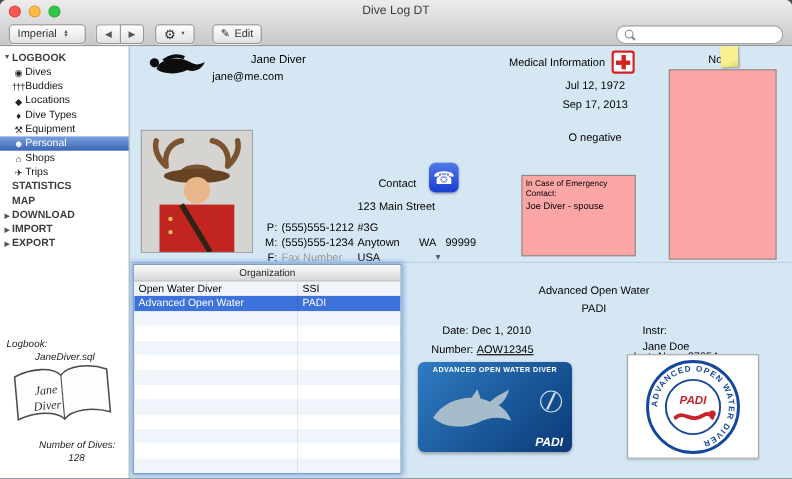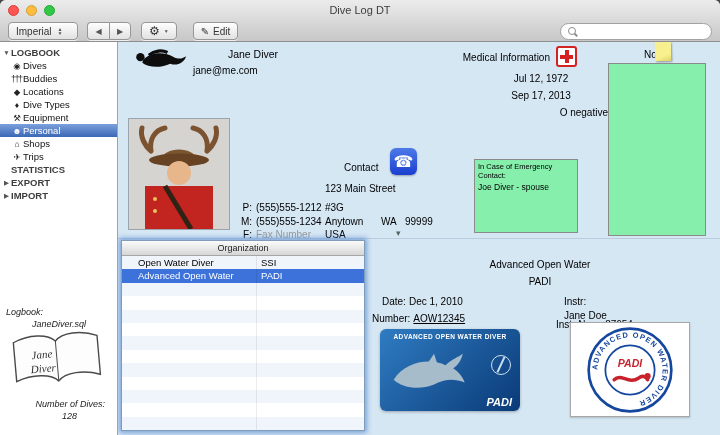--- a/index.html
+++ b/index.html
@@ -70,43 +70,43 @@
   .med-ic::after  { left:2px; top:6.5px; width:13px; height:4px; }
 
   .sticky { width:16px; height:19px; background:linear-gradient(160deg,#f8f08e 70%,#ded262 100%);
             box-shadow:1px 1px 2px rgba(0,0,0,.35); transform:rotate(-2deg); }
 
   .phone-ic { width:27px; height:27px; border-radius:6px; background:linear-gradient(#4d7ae9,#1a3ecf);
               color:#fff; font-size:16px; display:flex; align-items:center; justify-content:center;
               box-shadow:0 1px 2px rgba(0,0,0,.3); }
 
   .photo { border:1px solid #9aa4ad; background:#d2d2d2; overflow:hidden; }
-  .white-box { background:#86efac; border:1px solid #8a8a8a; }
+  .white-box { background:#fca5a5; border:1px solid #8a8a8a; }
   .emg { padding:2px 3px; font-size:7.5px; line-height:1.25; }
   .emg .val { font-size:8.5px; margin-top:1px; }
   .ph-label { width:14px; text-align:right; display:inline-block; }
   .placeholder { color:#9a9a9a; }
   .splitter { font-size:9px; color:#566; }
 
   
   .cert-table { left:3px; top:198px; width:244px; height:191px; background:#fff;
                 border:1px solid #7f9db9; box-shadow:0 0 5px 2px rgba(92,142,210,.75);
                 overflow:hidden; }
   .thead { display:flex; height:15px; background:linear-gradient(#fbfbfb,#d6d6d6);
            border-bottom:1px solid #a6a6a6; font-size:9px; color:#222; }
   .thead .hc { line-height:15px; text-align:center; }
   .hc1 { width:149px; border-right:1px solid #b5b5b5; }
   .hc2 { flex:1; }
   .crow { display:flex; height:13.4px; font-size:9.5px; line-height:13.4px; }
   .crow:nth-child(even) { background:#f0f5fb; }
   .crow.sel { background:#3c72d9; color:#fff; }
-  .cc1 { width:135px; padding-left:16px; border-right:1px solid rgba(0,0,0,.07); overflow:hidden; white-space:nowrap; }
+  .cc1 { width:149px; padding-left:4px; border-right:1px solid rgba(0,0,0,.07); overflow:hidden; white-space:nowrap; }
   .cc2 { flex:1; padding-left:4px; overflow:hidden; white-space:nowrap; }
 
-  .kv { display:flex; gap:3px; white-space:nowrap; }
+  .kv { display:flex; gap:3px; white-space:nowrap;margin-left:20px; }
   .und { text-decoration:underline; }
 
   
   .card1 { left:262px; top:287px; width:140px; height:82px; border-radius:6px;
            background:linear-gradient(135deg,#2f7cc2,#0a3a77); position:absolute;
            box-shadow:0 1px 3px rgba(0,0,0,.3); }
   .card1 .c1-title { position:absolute; top:4px; left:0; right:0; text-align:center;
                      color:#fff; font-size:6.5px; font-weight:bold; letter-spacing:.4px; }
   .card1 .c1-brand { position:absolute; right:8px; bottom:3px; color:#fff; font-size:11px;
                      font-weight:bold; font-style:italic; }
@@ -200,26 +200,34 @@
       </div>
       <div class="sb-item">
         <span class="ic">✈</span>
         <span class="lb">Trips</span>
       </div>
       <div class="sb-item g">
         <span class="tri"></span>
         <span class="lb">STATISTICS</span>
       </div>
       <div class="sb-item g">
+        <span class="tri"></span>
+        <span class="lb">MAP</span>
+      </div>
+      <div class="sb-item g">
+        <span class="tri">▶</span>
+        <span class="lb">DOWNLOAD</span>
+      </div>
+      <div class="sb-item g">
+        <span class="tri">▶</span>
+        <span class="lb">IMPORT</span>
+      </div>
+      <div class="sb-item g">
         <span class="tri">▶</span>
         <span class="lb">EXPORT</span>
-      </div>
-      <div class="sb-item g">
-        <span class="tri">▶</span>
-        <span class="lb">IMPORT</span>
       </div>
 
       <div class="sb-abs" style="left:6px; top:265px;">Logbook:</div>
       <div class="sb-abs" style="left:0; top:277px; width:118px; text-align:center;">JaneDiver.sql</div>
       <div class="book-wrap">
         <svg width="94" height="58" viewBox="0 0 94 58">
           <path d="M5,9 C21,2 40,3 47,11 C54,3 73,2 89,9 L89,48 C73,42 54,43 47,51 C40,43 21,42 5,48 Z" fill="#fdfdfd" stroke="#4a4a4a" stroke-width="1.4"></path>
           <line x1="47" y1="11" x2="47" y2="51" stroke="#4a4a4a" stroke-width="1"></line>
           <text x="22" y="27" font-family="Liberation Serif, serif" font-style="italic" font-size="11" fill="#333">Jane</text>
           <text x="20" y="41" font-family="Liberation Serif, serif" font-style="italic" font-size="11" fill="#333">Diver</text>
@@ -245,21 +253,21 @@
 
       <div class="abs" style="left:336px; top:10px; width:96px; text-align:right;">Medical Information</div>
       <div class="abs med-ic" style="left:438px; top:4px;"></div>
 
       <div class="abs" style="left:492px; top:7px; width:38px; text-align:center;margin-left:28px;">Notes</div>
       <div class="abs sticky" style="left:537px; top:0px;"></div>
       <div class="abs white-box" style="left:490px; top:21px; width:98px; height:173px;"></div>
 
       <div class="abs" style="left:356px; top:31px; width:134px; text-align:center;">Jul 12, 1972</div>
       <div class="abs" style="left:356px; top:48px; width:134px; text-align:center;">Sep 17, 2013</div>
-      <div class="abs" style="left:356px; top:65px; width:134px; text-align:right;">O negative</div>
+      <div class="abs" style="left:356px; top:78px; width:134px; text-align:center;">O negative</div>
 
       <div class="abs photo" style="left:10px; top:76px; width:102px; height:112px;">
         <svg width="100" height="110" viewBox="0 0 100 110">
           <rect width="100" height="110" fill="#d6d4d0"></rect>
           <path d="M22,32 C20,20 26,11 36,9 M22,32 C15,26 11,17 13,9" stroke="#7c5330" stroke-width="5" fill="none" stroke-linecap="round"></path>
           <path d="M78,32 C80,20 74,11 64,9 M78,32 C85,26 89,17 87,9" stroke="#7c5330" stroke-width="5" fill="none" stroke-linecap="round"></path>
           <path d="M33,41 C33,27 67,27 67,41 Z" fill="#7a5530"></path>
           <ellipse cx="50" cy="41" rx="30" ry="6.5" fill="#684323"></ellipse>
           <circle cx="50" cy="54" r="12" fill="#e8b68b"></circle>
           <rect x="16" y="67" width="68" height="43" fill="#c22420"></rect>

